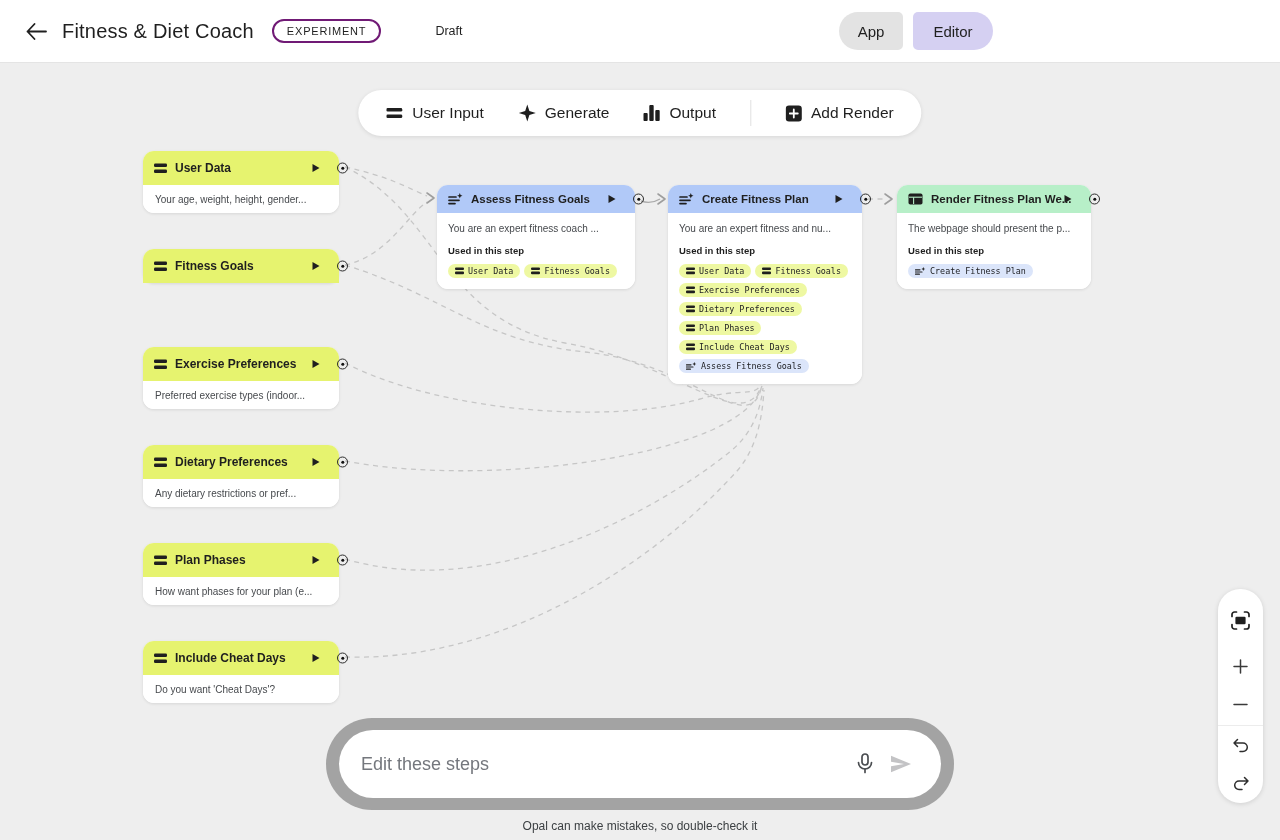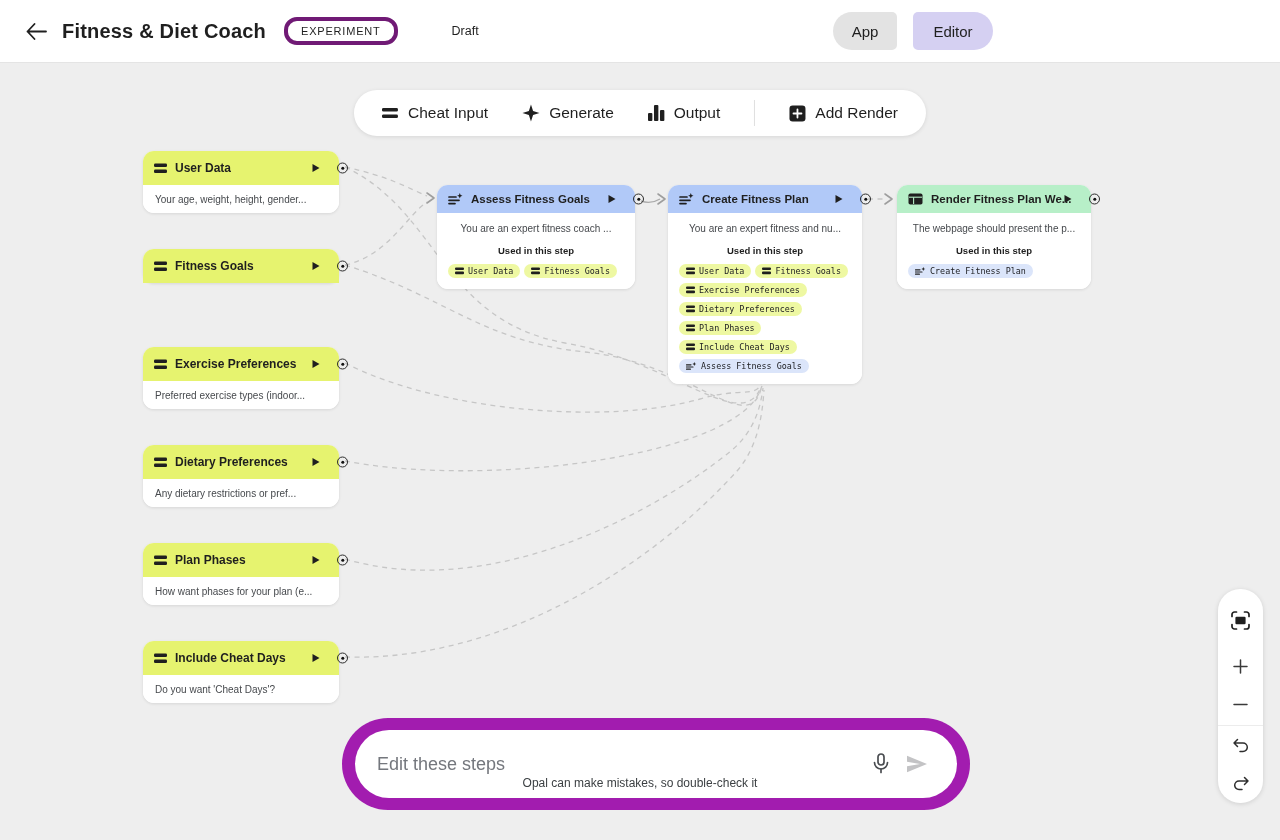--- a/index.html
+++ b/index.html
@@ -5,39 +5,39 @@
   * { margin:0; padding:0; box-sizing:border-box; }
   html,body { width:1280px; height:840px; }
   body { font-family:"Liberation Sans", sans-serif; background:#eee; overflow:hidden; }
   .app { position:relative; width:1280px; height:840px; background:#eeeeee; }
 
   
   .top { position:absolute; left:0; top:0; width:1280px; height:63px; background:#fff;
          border-bottom:1px solid #e4e4e4; display:flex; align-items:center; z-index:30; }
   .back { margin-left:18px; width:36px; height:36px; display:flex; align-items:center; justify-content:center;
           border-radius:50%; cursor:pointer; }
-  .title { margin-left:8px; font-size:20px; font-weight:700; color:#1f1f1f; letter-spacing:.2px; }
-  .badge { margin-left:18px; border:4px solid #701a75; border-radius:13px; padding:4px 13px;
+  .title { margin-left:8px; font-size:20px; font-weight:400; color:#1f1f1f; letter-spacing:.2px; }
+  .badge { margin-left:18px; border:2px solid #701a75; border-radius:13px; padding:4px 13px;
            font-size:11px; font-weight:500; letter-spacing:.8px; color:#1f1f1f; }
   .status { margin-left:18px; font-size:12.5px; color:#1f1f1f;padding-left:36px; }
-  .seg { position:absolute; right:287px; top:12px; display:flex; gap:16px; }
+  .seg { position:absolute; right:287px; top:12px; display:flex; gap:10px; }
   .seg .btn { height:38px; display:flex; align-items:center; justify-content:center;
               font-size:15px; font-weight:500; color:#1f1f1f; cursor:pointer; }
   .btn-app { width:64px; background:#e3e3e3; border-radius:19px 5px 5px 19px; }
   .btn-editor { width:80px; background:#d5d0f2; border-radius:5px 19px 19px 5px; }
 
   
   .toolbar { position:absolute; left:50%; transform:translateX(-50%); top:90px; height:46px;
              background:#fff; border-radius:23px; box-shadow:0 1px 4px rgba(0,0,0,.10);
              display:flex; align-items:center; padding:0 28px; gap:34px; z-index:20; }
   .tool { display:flex; align-items:center; gap:9px; font-size:15.5px; font-weight:500; color:#1f1f1f; cursor:pointer; }
   .tb-divider { width:1px; height:26px; background:#e0e0e0; }
 
   
-  .node { position:absolute; border-radius:11px; box-shadow:0 1px 3px rgba(0,0,0,.10); z-index:5; background:#fff;text-align:center; }
+  .node { position:absolute; border-radius:11px; box-shadow:0 1px 3px rgba(0,0,0,.10); z-index:5; background:#fff; }
   .nhead { display:flex; align-items:center; padding:0 11px; border-radius:11px 11px 0 0; position:relative; }
   .ntitle { font-weight:700; color:#1f1f1f; margin-left:8px; white-space:nowrap; overflow:hidden; }
   .play { position:absolute; right:19px; top:50%; transform:translateY(-50%); cursor:pointer; display:flex; }
   .port { position:absolute; right:-9px; top:50%; transform:translateY(-50%); width:11px; height:11px;
           border:1.6px solid #2c2c2c; border-radius:50%; cursor:pointer; z-index:6; }
   .port::after { content:""; position:absolute; left:50%; top:50%; transform:translate(-50%,-50%);
                  width:3.4px; height:3.4px; background:#111; border-radius:50%; }
 
   .inode { width:196px; }
   .inode .nhead { height:34px; background:#e6f36f; }
@@ -62,30 +62,30 @@
   .edges { position:absolute; left:0; top:0; z-index:1; }
 
   
   .panel { position:absolute; left:1218px; top:589px; width:45px; height:214px; background:#fff;
            border-radius:22px; box-shadow:0 1px 5px rgba(0,0,0,.13); z-index:25;
            display:flex; flex-direction:column; align-items:center; padding-top:13px; }
   .pbtn { width:45px; height:39px; display:flex; align-items:center; justify-content:center; cursor:pointer; color:#333; }
   .pdivider { width:45px; height:1px; background:#ececec; margin:2px 0; }
 
   
-  .editwrap { position:absolute; left:342px; top:718px; width:628px; height:92px; background:#a21caf;
+  .editwrap { position:absolute; left:326px; top:718px; width:628px; height:92px; background:#a3a3a3;
               border-radius:46px; z-index:25; }
   .editinner { position:absolute; left:13px; top:12px; right:13px; bottom:12px; background:#fff;
                border-radius:34px; display:flex; align-items:center; padding:0 22px 0 22px; }
   .editinner input { flex:1; border:none; outline:none; background:transparent; font-size:18px;
                      color:#1f1f1f; font-family:"Liberation Sans", sans-serif; }
   .editinner input::placeholder { color:#74777d; }
   .micbtn, .sendbtn { width:36px; height:36px; display:flex; align-items:center; justify-content:center; cursor:pointer; flex:0 0 auto; }
 
-  .disclaimer { position:absolute; left:0; right:0; top:776px; text-align:center; font-size:12px; color:#3c4043; z-index:25; }
+  .disclaimer { position:absolute; left:0; right:0; top:819px; text-align:center; font-size:12px; color:#3c4043; z-index:25; }
 </style>
 </head>
 <body>
 
 <div class="app">
 
   <svg class="edges" width="1280" height="840">
     <g fill="none" stroke="#c6c6c6" stroke-width="1.3" stroke-dasharray="5 4.5">
       <path d="M345 167 C 388 176, 408 188, 427 196"></path>
       <path d="M345 265 C 388 256, 408 214, 427 202"></path>
@@ -122,21 +122,21 @@
       <div class="btn btn-editor">Editor</div>
     </div>
   </div>
 
   <div class="toolbar">
     <div class="tool">
       <svg width="17" height="13" viewBox="0 0 17 13">
         <rect x="0" y="1" width="16" height="3.6" rx="1.4" fill="#1f1f1f"></rect>
           <rect x="0" y="7.5" width="16" height="3.6" rx="1.4" fill="#1f1f1f"></rect>
       </svg>
-      <span>Cheat Input</span>
+      <span>User Input</span>
     </div>
     <div class="tool">
       <svg width="18" height="18" viewBox="0 0 18 18">
         <path d="M9 0.5 L11.1 6.9 L17.5 9 L11.1 11.1 L9 17.5 L6.9 11.1 L0.5 9 L6.9 6.9 Z" fill="#1f1f1f"></path>
       </svg>
       <span>Generate</span>
     </div>
     <div class="tool">
       <svg width="17" height="16" viewBox="0 0 17 16">
         <rect x="0" y="8" width="4.4" height="8" rx="1" fill="#1f1f1f"></rect>

